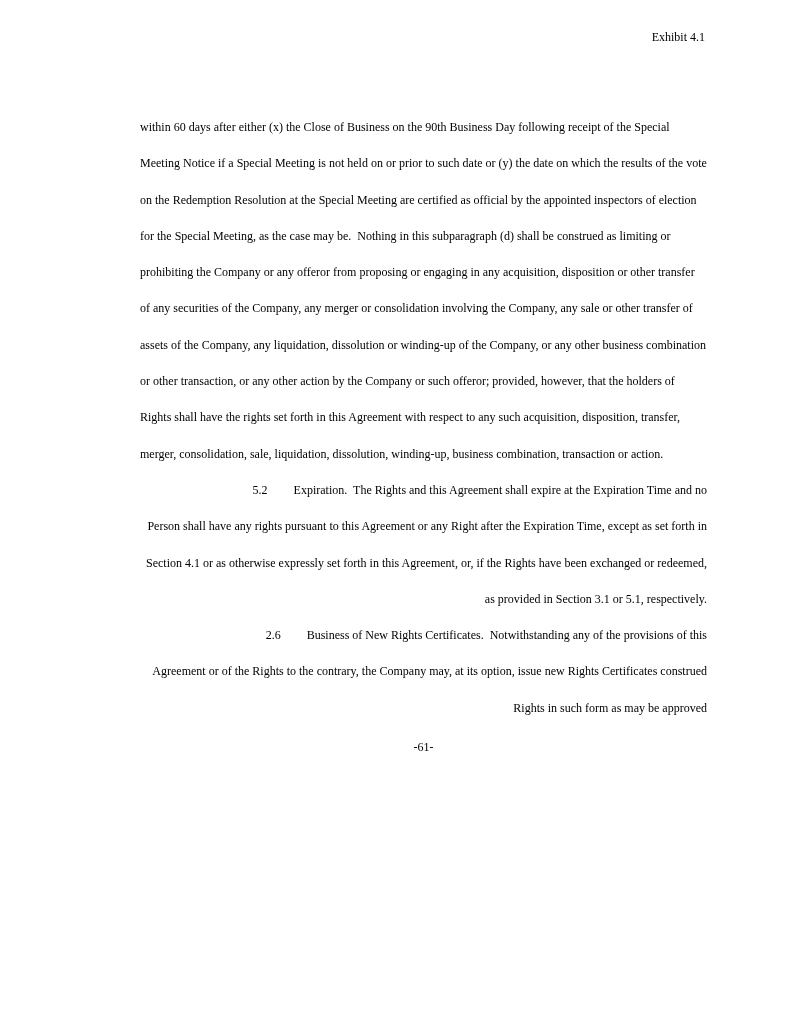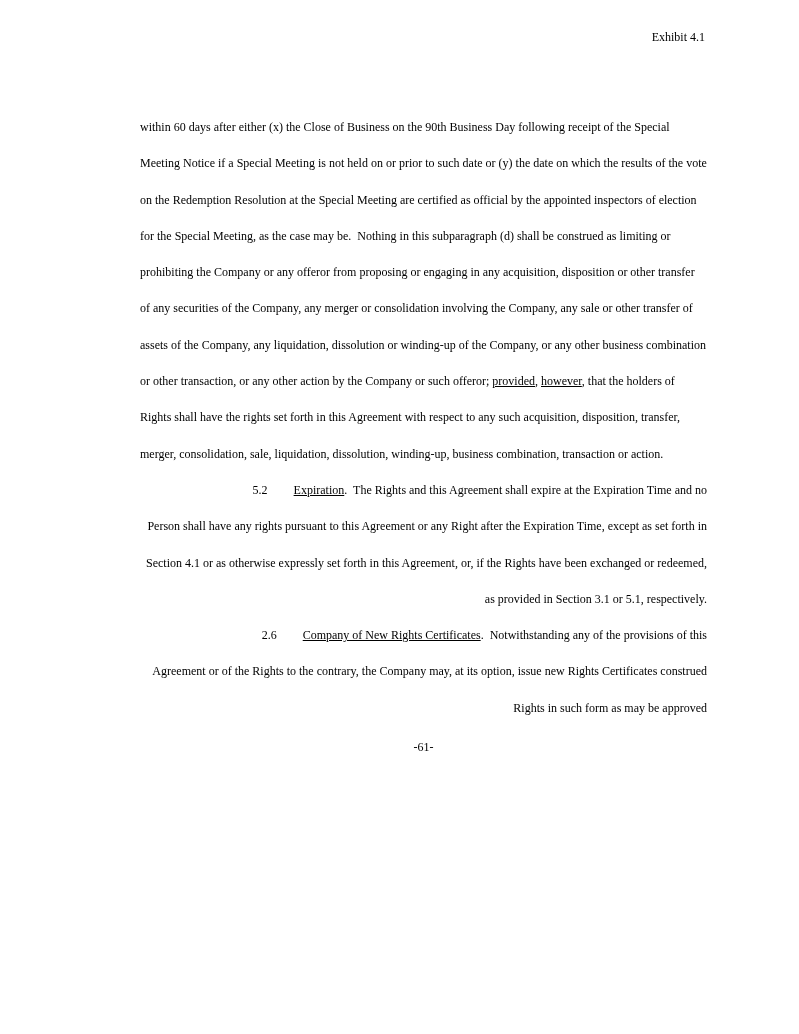--- a/index.html
+++ b/index.html
@@ -30,21 +30,20 @@
   .para {
     margin: 0;
     line-height: 36.3px;
     white-space: pre-wrap;
   }
   .para.indented {
     text-indent: 94px;
     text-align: right;
   }
   .u {
-    text-decoration: underline;
   }
   .tab {
     display: inline-block;
     width: 26px;
   }
   .page-number {
     margin: 12px 92px 0 140px;
     width: 567px;
     text-align: center;
     line-height: 18px;
@@ -52,17 +51,17 @@
 </style>
 </head>
 <body>
 
 <div class="page">
   <div class="exhibit">Exhibit 4.1</div>
 
   <div class="doc-body" id="doc-body">
       <p class="para"><span>within 60 days after either (x) the Close of Business on the 90th Business Day following receipt of the Special Meeting Notice if a Special Meeting is not held on or prior to such date or (y) the date on which the results of the vote on the Redemption Resolution at the Special Meeting are certified as official by the appointed inspectors of election for the Special Meeting, as the case may be.  Nothing in this subparagraph (d) shall be construed as limiting or prohibiting the Company or any offeror from proposing or engaging in any acquisition, disposition or other transfer of any securities of the Company, any merger or consolidation involving the Company, any sale or other transfer of assets of the Company, any liquidation, dissolution or winding-up of the Company, or any other business combination or other transaction, or any other action by the Company or such offeror; </span><span class="u">provided</span><span>, </span><span class="u">however</span><span>, that the holders of Rights shall have the rights set forth in this Agreement with respect to any such acquisition, disposition, transfer, merger, consolidation, sale, liquidation, dissolution, winding-up, business combination, transaction or action.</span></p>
       <p class="para indented"><span>5.2</span><span class="tab"></span><span class="u">Expiration</span><span>.  The Rights and this Agreement shall expire at the Expiration Time and no Person shall have any rights pursuant to this Agreement or any Right after the Expiration Time, except as set forth in Section 4.1 or as otherwise expressly set forth in this Agreement, or, if the Rights have been exchanged or redeemed, as provided in Section 3.1 or 5.1, respectively.</span></p>
-      <p class="para indented"><span>2.6</span><span class="tab"></span><span class="u">Company of New Rights Certificates</span><span>.  Notwithstanding any of the provisions of this Agreement or of the Rights to the contrary, the Company may, at its option, issue new Rights Certificates construed Rights in such form as may be approved</span></p>
+      <p class="para indented"><span>2.6</span><span class="tab"></span><span class="u">Business of New Rights Certificates</span><span>.  Notwithstanding any of the provisions of this Agreement or of the Rights to the contrary, the Company may, at its option, issue new Rights Certificates construed Rights in such form as may be approved</span></p>
     </div>
 
   <div class="page-number">-61-</div>
 </div>
 
 </body></html>

